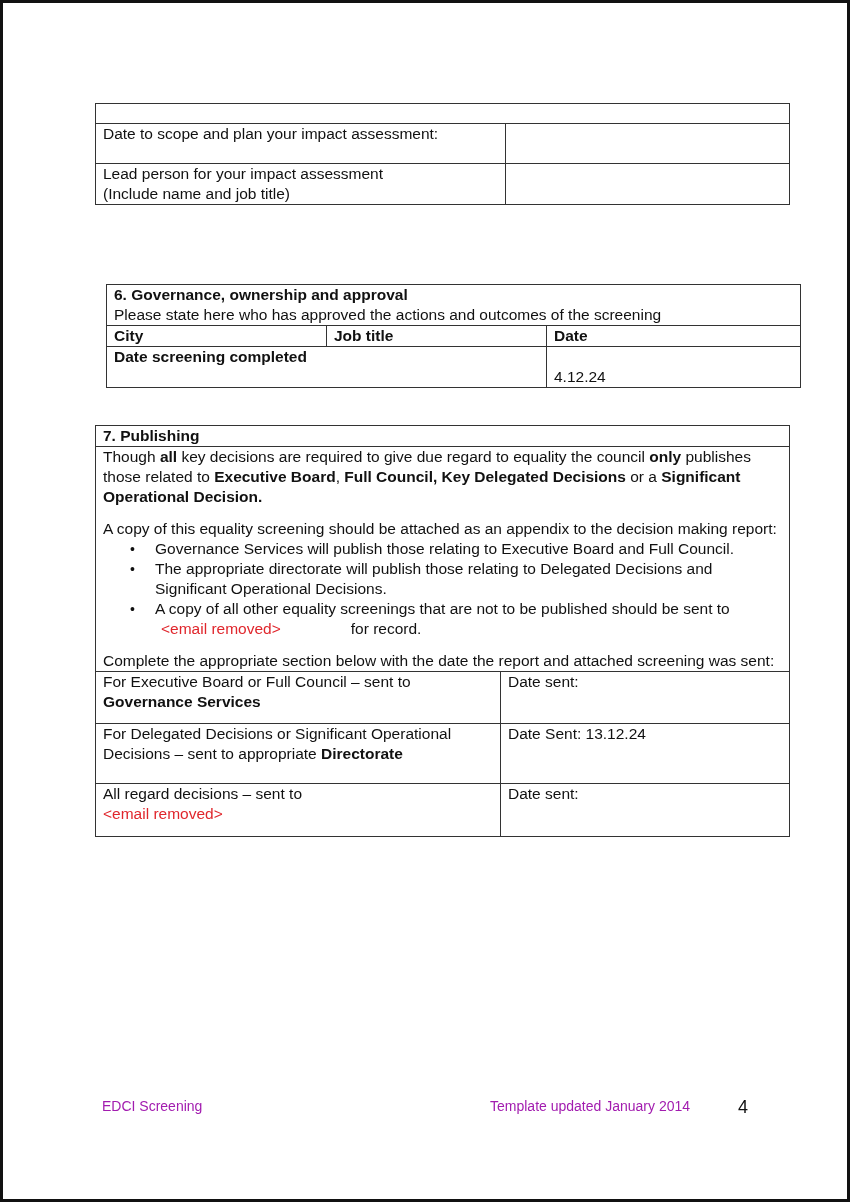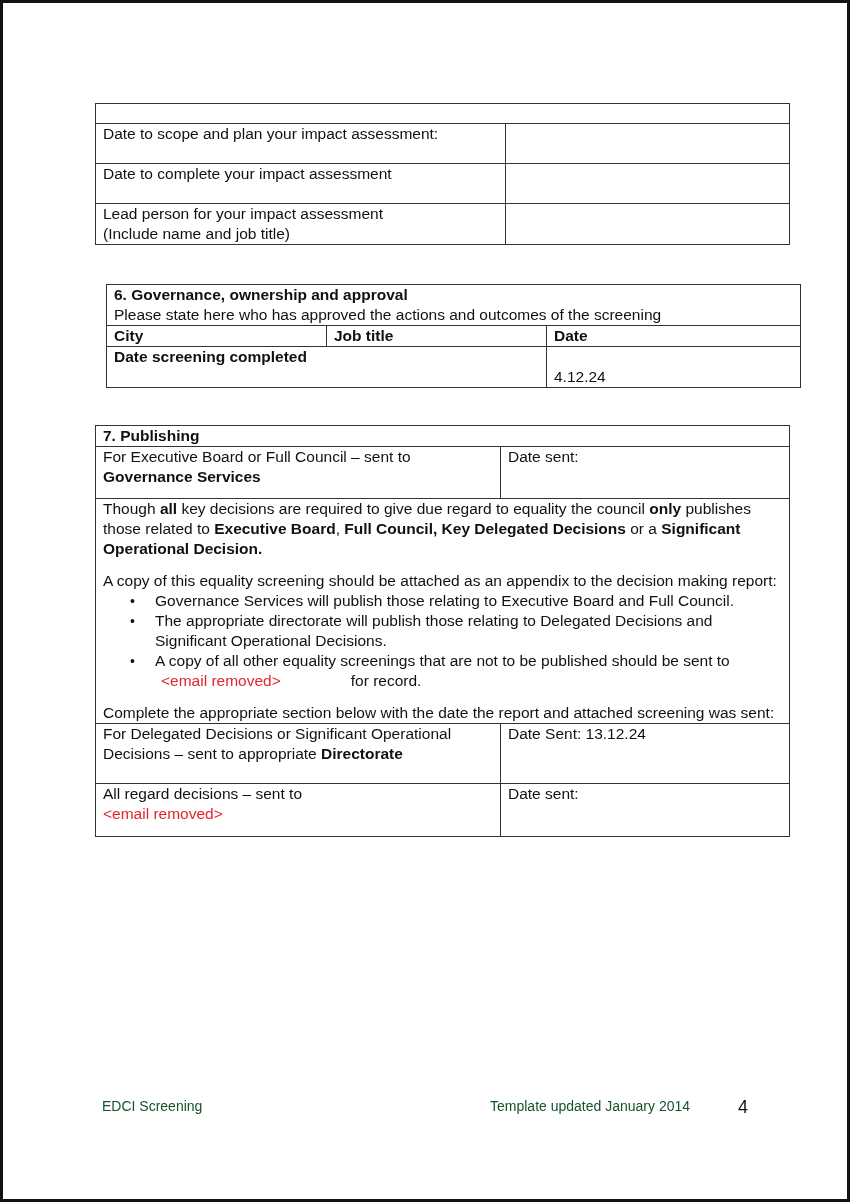--- a/index.html
+++ b/index.html
@@ -20,44 +20,40 @@
   #t2 { left:106px; top:284px; width:694px; }
   #t3 { left:95px; top:425px; width:694px;padding-left:20px; }
   .t3body { padding:0 7px 0 7px; }
   .para { margin:0 0 12px 0; }
   ul.bul { margin:0 0 12px 0; padding-left:52px; }
   ul.bul li { margin:0; }
   .bul-item { position:relative; list-style:none; }
   .bul-item::before {
     content:"\2022"; position:absolute; left:-25px; top:0; font-size:14px;
   }
-  .footer { position:absolute; top:1098px; font-size:14px; color:#14532d; }
+  .footer { position:absolute; top:1098px; font-size:14px; color:#a21caf; }
   .pagenum { position:absolute; top:1097px; left:738px; font-size:18px; }
   .gap { display:inline-block; width:70px; }
 </style>
 </head>
 <body>
 
 <div class="page-border"></div>
 
 <table id="t1">
   <colgroup>
       <col style="width:410px">
       <col style="width:284px">
     </colgroup>
   <tbody>
       <tr style="height:20px">
     <td colspan="2"></td>
   </tr>
   <tr style="height:40px">
     <td>Date to scope and plan your impact assessment:</td>
-    <td></td>
-  </tr>
-  <tr style="height:40px">
-    <td>Date to complete your impact assessment</td>
     <td></td>
   </tr>
   <tr style="height:41px">
     <td>
       <div>Lead person for your impact assessment</div>
       <div>(Include name and job title)</div>
     </td>
     <td></td>
   </tr>
 </tbody>
@@ -90,43 +86,43 @@
 
 <table id="t3">
   <colgroup>
       <col style="width:405px">
       <col style="width:289px">
     </colgroup>
   <tbody>
       <tr style="height:20px">
     <td colspan="2" class="b">7. Publishing</td>
   </tr>
-  <tr style="height:52px">
-    <td>
-      <span>For Executive Board or Full Council – sent to</span><br>
-      <span class="b">Governance Services</span>
-    </td>
-    <td>Date sent:</td>
-  </tr>
   <tr>
     <td colspan="2" class="t3body">
       <p class="para">
         <span>Though </span><span class="b">all</span><span> key decisions are required to give due regard to equality the council </span><span class="b">only</span><span> publishes those related to </span><span class="b">Executive Board</span><span>, </span><span class="b">Full Council, Key Delegated Decisions</span><span> or a </span><span class="b">Significant Operational Decision.</span>
       </p>
       <p style="margin:0">A copy of this equality screening should be attached as an appendix to the decision making report:</p>
       <ul class="bul">
         <li class="bul-item">Governance Services will publish those relating to Executive Board and Full Council.</li>
         <li class="bul-item">The appropriate directorate will publish those relating to Delegated Decisions and Significant Operational Decisions.</li>
         <li class="bul-item">
           <span>A copy of all other equality screenings that are not to be published should be sent to</span>
           <span class="red" style="margin-left:6px">&lt;email removed&gt;</span><span class="gap"></span><span>for record.</span>
         </li>
       </ul>
       <p style="margin:0">Complete the appropriate section below with the date the report and attached screening was sent:</p>
     </td>
+  </tr>
+  <tr style="height:52px">
+    <td>
+      <span>For Executive Board or Full Council – sent to</span><br>
+      <span class="b">Governance Services</span>
+    </td>
+    <td>Date sent:</td>
   </tr>
   <tr style="height:60px">
     <td>
       <span>For Delegated Decisions or Significant Operational Decisions – sent to appropriate</span>
       <span class="b">Directorate</span>
     </td>
     <td>Date Sent: 13.12.24</td>
   </tr>
   <tr style="height:53px">
     <td>

